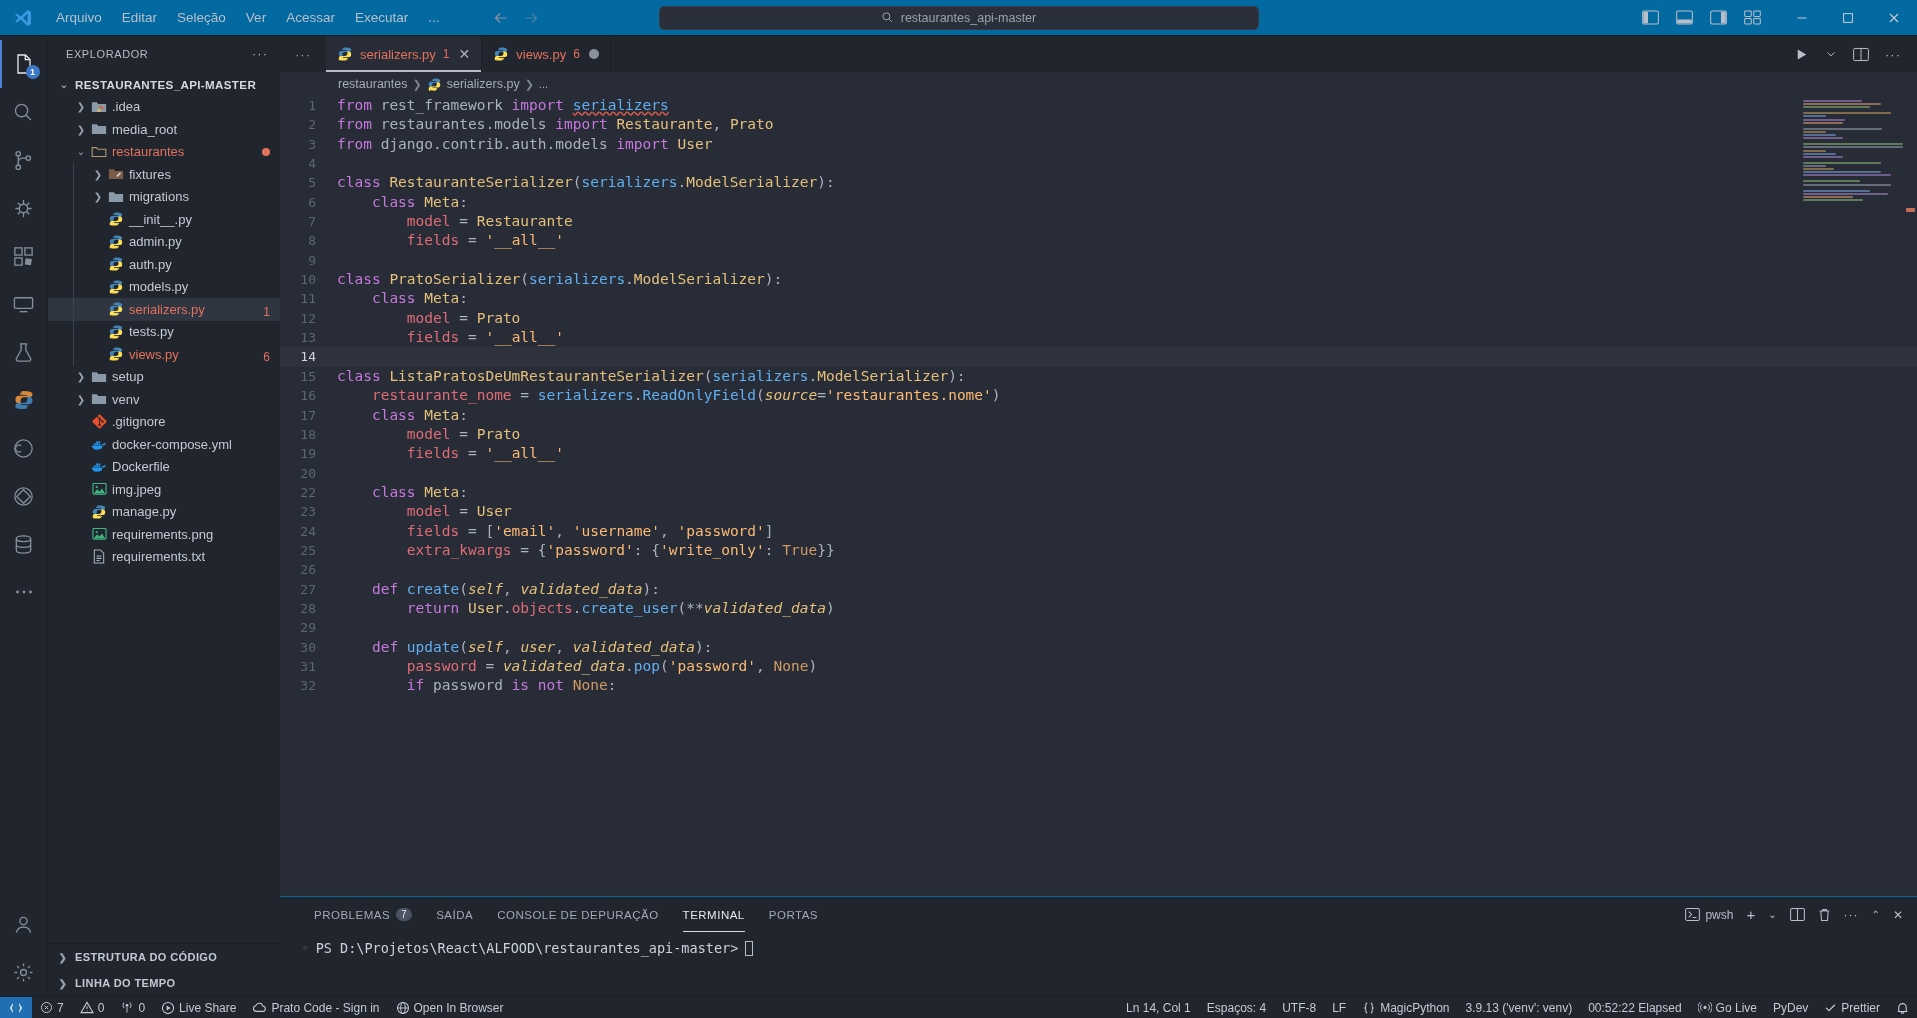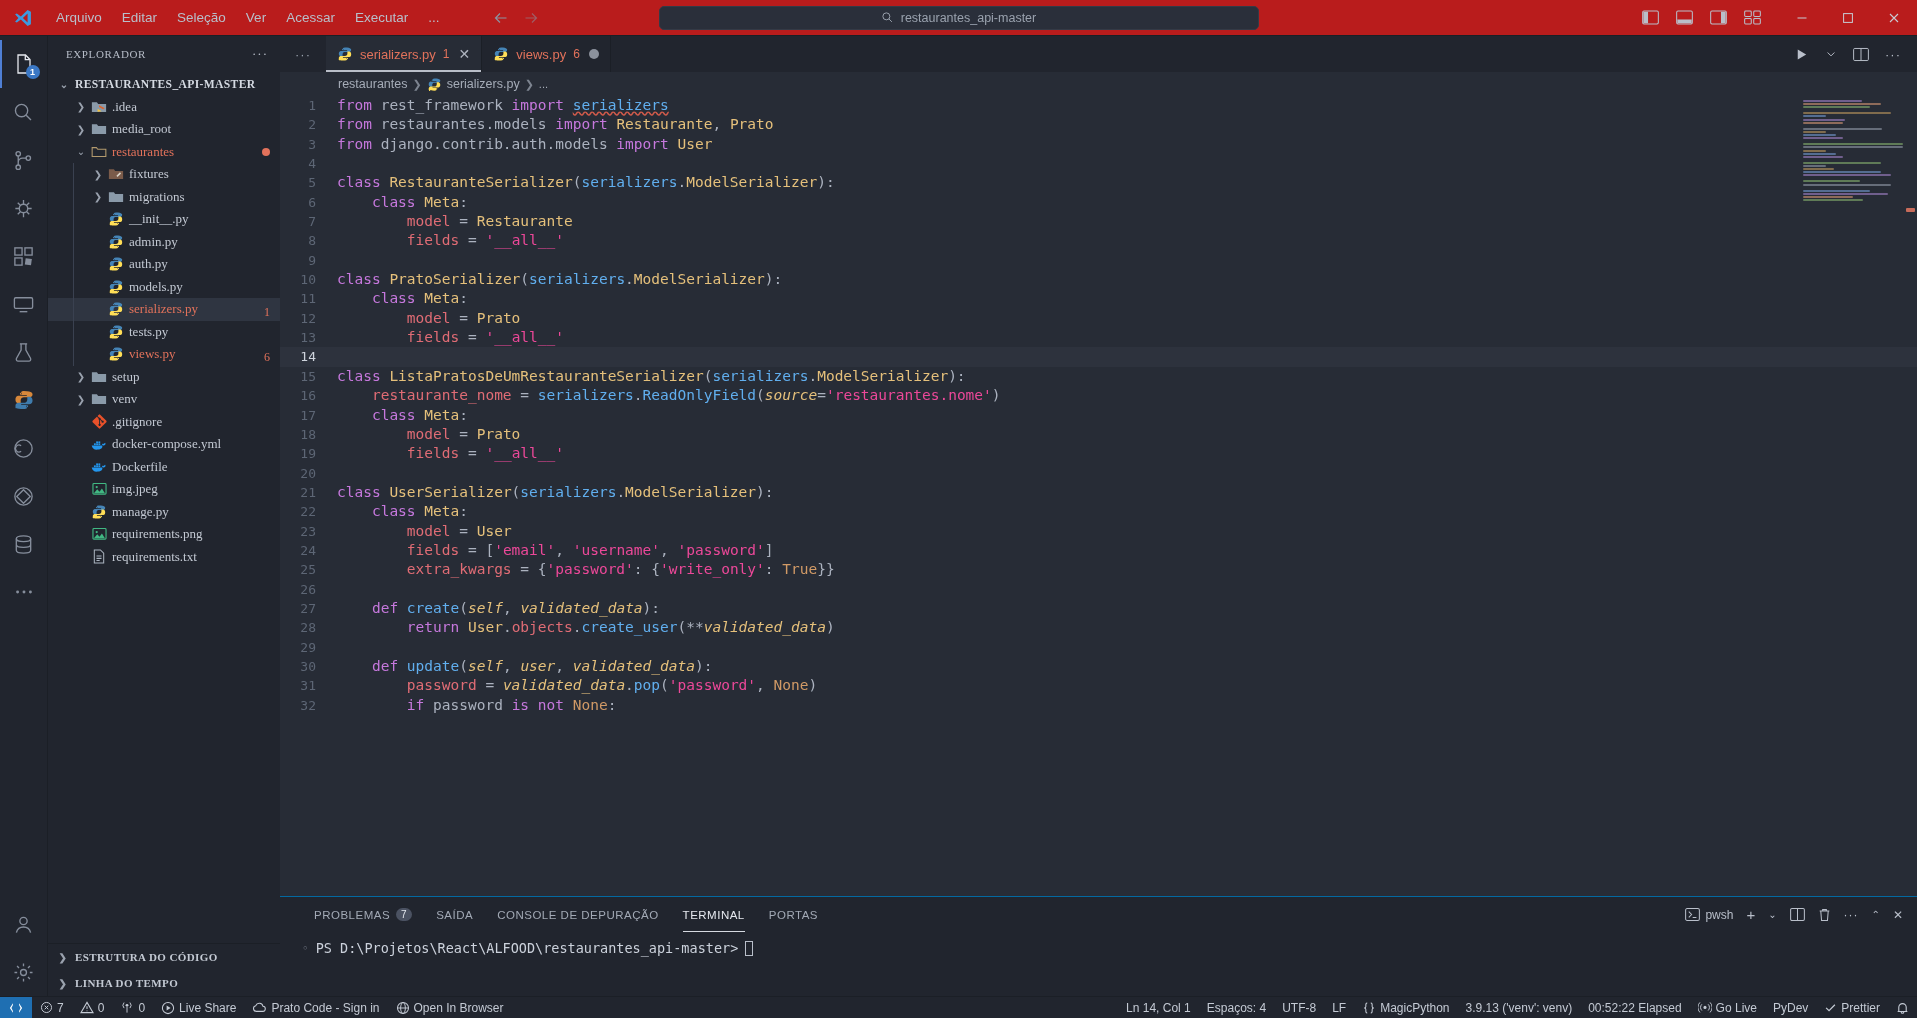--- a/index.html
+++ b/index.html
@@ -8,21 +8,21 @@
     background:#1e222a;
     font-family:"Liberation Sans", sans-serif;
     color:#cfd3dc;
     font-size:13px;
     -webkit-font-smoothing:antialiased;
   }
   .app { display:flex; flex-direction:column; width:1917px; height:1018px; }
 
   
   .titlebar {
-    height:36px; flex:0 0 36px; background:#b91c1c; display:flex; align-items:center;
+    height:36px; flex:0 0 36px; background:#0369a1; display:flex; align-items:center;
     border-bottom:1px solid #1b1f26; position:relative;text-align:center;
   }
   .vscode-logo { width:46px; display:flex; align-items:center; justify-content:center; }
   .menu { display:flex; align-items:center; gap:0px; }
   .menu-item { padding:4px 10px; color:#b9bfca; font-size:13.5px; cursor:default; white-space:nowrap;}
   .nav-arrows { display:flex; align-items:center; gap:14px; margin-left:44px; color:#7c8594; }
   .searchbox {
     position:absolute; left:50%; transform:translateX(-50%);
     width:600px; height:24px; background:#2a2f3a; border:1px solid #343a46; border-radius:5px;
     display:flex; align-items:center; justify-content:center; gap:7px; color:#9aa2ae; font-size:12.5px;
@@ -44,21 +44,21 @@
   .ab-item.active { color:#e6e9ef; }
   .ab-item.active:before { content:""; position:absolute; left:0; top:0; bottom:0; width:2px; background:#4f7fd4; }
   .ab-badge {
     position:absolute; right:8px; bottom:9px; background:#3b78c5; color:#fff; font-size:9px;
     min-width:14px; height:14px; border-radius:7px; display:flex; align-items:center;
     justify-content:center; padding:0 3px; font-weight:bold;
   }
   .ab-spacer { flex:1 1 auto; }
 
   
-  .sidebar { width:232px; flex:0 0 232px; background:#21252e; display:flex; flex-direction:column; min-height:0;font-family:Liberation Serif, serif;}
+  .sidebar { width:232px; flex:0 0 232px; background:#21252e; display:flex; flex-direction:column; min-height:0;}
   .sb-head { height:35px; display:flex; align-items:center; padding:0 6px 0 18px; }
   .sb-title { font-size:11px; letter-spacing:.6px; color:#b6bcc7; flex:1; }
   .sb-dots { color:#b6bcc7; padding:0 6px; letter-spacing:1px; }
   .tree { flex:1 1 auto; overflow:hidden; padding-top:2px; }
   .row { height:22.5px; display:flex; align-items:center; font-size:13px; color:#c3c9d3; white-space:nowrap; position:relative;}
   .row.selected { background:#2f3541; }
   .row.root { font-weight:bold; font-size:11.6px; letter-spacing:.35px; color:#d5dae2;}
   .chev { width:16px; display:flex; align-items:center; justify-content:center; color:#9aa2ae; font-size:10px; flex:0 0 16px;}
   .ficon { width:20px; display:flex; align-items:center; justify-content:center; flex:0 0 20px;}
   .rname { padding-left:3px; }
@@ -99,21 +99,21 @@
   .ctext { flex:1 1 auto; padding-left:0; }
   .minimap { position:absolute; right:14px; top:4px; width:100px; height:95px; opacity:.75;}
   .mm-line { height:2px; margin-bottom:1.1px; border-radius:1px;}
   .scroll-mark { position:absolute; right:2px; width:9px; height:4px; background:#c76b5a; border-radius:1px;}
 
   
   .kw { color:#c678dd; }        
   .id { color:#e5c07b; }        
   .fn { color:#61afef; }        
   .var { color:#e06c75; }       
-  .str { color:#ec4899; }       
+  .str { color:#fdba74; }       
   .op  { color:#abb2bf; }
   .pl  { color:#d19a66; }       
   .par { color:#e5c07b; font-style:italic;}
   .squig { text-decoration:underline wavy #d15a4a; text-decoration-skip-ink:none; }
 
   
   .panel { height:100px; flex:0 0 100px; background:#21252e; display:flex; flex-direction:column; border-top:1px solid #0369a1;}
   .panel-tabs { height:35px; display:flex; align-items:center; padding-left:22px; gap:0; }
   .ptab { font-size:11.5px; letter-spacing:.5px; color:#a2a9b5; padding:0 12px; height:35px; display:flex; align-items:center; gap:6px; position:relative;}
   .ptab.active { color:#e6e9ef; }
@@ -648,21 +648,20 @@
             <div class="cline"><span class="gutter">11</span><span class="ctext"><span class="op">    </span><span class="kw">class</span><span class="op"> </span><span class="id">Meta</span><span class="op">:</span></span></div>
             <div class="cline"><span class="gutter">12</span><span class="ctext"><span class="op">        </span><span class="var">model</span><span class="op"> = </span><span class="id">Prato</span></span></div>
             <div class="cline"><span class="gutter">13</span><span class="ctext"><span class="op">        </span><span class="var">fields</span><span class="op"> = </span><span class="str">'__all__'</span></span></div>
             <div class="cline current"><span class="gutter">14</span><span class="ctext"></span></div>
             <div class="cline"><span class="gutter">15</span><span class="ctext"><span class="kw">class</span><span class="op"> </span><span class="id">ListaPratosDeUmRestauranteSerializer</span><span class="op">(</span><span class="fn">serializers</span><span class="op">.</span><span class="id">ModelSerializer</span><span class="op">):</span></span></div>
             <div class="cline"><span class="gutter">16</span><span class="ctext"><span class="op">    </span><span class="var">restaurante_nome</span><span class="op"> = </span><span class="fn">serializers</span><span class="op">.</span><span class="fn">ReadOnlyField</span><span class="op">(</span><span class="par">source</span><span class="op">=</span><span class="str">'restaurantes.nome'</span><span class="op">)</span></span></div>
             <div class="cline"><span class="gutter">17</span><span class="ctext"><span class="op">    </span><span class="kw">class</span><span class="op"> </span><span class="id">Meta</span><span class="op">:</span></span></div>
             <div class="cline"><span class="gutter">18</span><span class="ctext"><span class="op">        </span><span class="var">model</span><span class="op"> = </span><span class="id">Prato</span></span></div>
             <div class="cline"><span class="gutter">19</span><span class="ctext"><span class="op">        </span><span class="var">fields</span><span class="op"> = </span><span class="str">'__all__'</span></span></div>
             <div class="cline"><span class="gutter">20</span><span class="ctext"></span></div>
-            <div class="cline"><span class="gutter">21</span><span class="ctext"><span class="kw">class</span><span class="op"> </span><span class="id">UserSerializer</span><span class="op">(</span><span class="fn">serializers</span><span class="op">.</span><span class="id">ModelSerializer</span><span class="op">):</span></span></div>
             <div class="cline"><span class="gutter">22</span><span class="ctext"><span class="op">    </span><span class="kw">class</span><span class="op"> </span><span class="id">Meta</span><span class="op">:</span></span></div>
             <div class="cline"><span class="gutter">23</span><span class="ctext"><span class="op">        </span><span class="var">model</span><span class="op"> = </span><span class="id">User</span></span></div>
             <div class="cline"><span class="gutter">24</span><span class="ctext"><span class="op">        </span><span class="var">fields</span><span class="op"> = [</span><span class="str">'email'</span><span class="op">, </span><span class="str">'username'</span><span class="op">, </span><span class="str">'password'</span><span class="op">]</span></span></div>
             <div class="cline"><span class="gutter">25</span><span class="ctext"><span class="op">        </span><span class="var">extra_kwargs</span><span class="op"> = {</span><span class="str">'password'</span><span class="op">: {</span><span class="str">'write_only'</span><span class="op">: </span><span class="pl">True</span><span class="op">}}</span></span></div>
             <div class="cline"><span class="gutter">26</span><span class="ctext"></span></div>
             <div class="cline"><span class="gutter">27</span><span class="ctext"><span class="op">    </span><span class="kw">def</span><span class="op"> </span><span class="fn">create</span><span class="op">(</span><span class="par">self</span><span class="op">, </span><span class="par">validated_data</span><span class="op">):</span></span></div>
             <div class="cline"><span class="gutter">28</span><span class="ctext"><span class="op">        </span><span class="kw">return</span><span class="op"> </span><span class="id">User</span><span class="op">.</span><span class="var">objects</span><span class="op">.</span><span class="fn">create_user</span><span class="op">(**</span><span class="par">validated_data</span><span class="op">)</span></span></div>
             <div class="cline"><span class="gutter">29</span><span class="ctext"></span></div>
             <div class="cline"><span class="gutter">30</span><span class="ctext"><span class="op">    </span><span class="kw">def</span><span class="op"> </span><span class="fn">update</span><span class="op">(</span><span class="par">self</span><span class="op">, </span><span class="par">user</span><span class="op">, </span><span class="par">validated_data</span><span class="op">):</span></span></div>
             <div class="cline"><span class="gutter">31</span><span class="ctext"><span class="op">        </span><span class="var">password</span><span class="op"> = </span><span class="par">validated_data</span><span class="op">.</span><span class="fn">pop</span><span class="op">(</span><span class="str">'password'</span><span class="op">, </span><span class="pl">None</span><span class="op">)</span></span></div>

